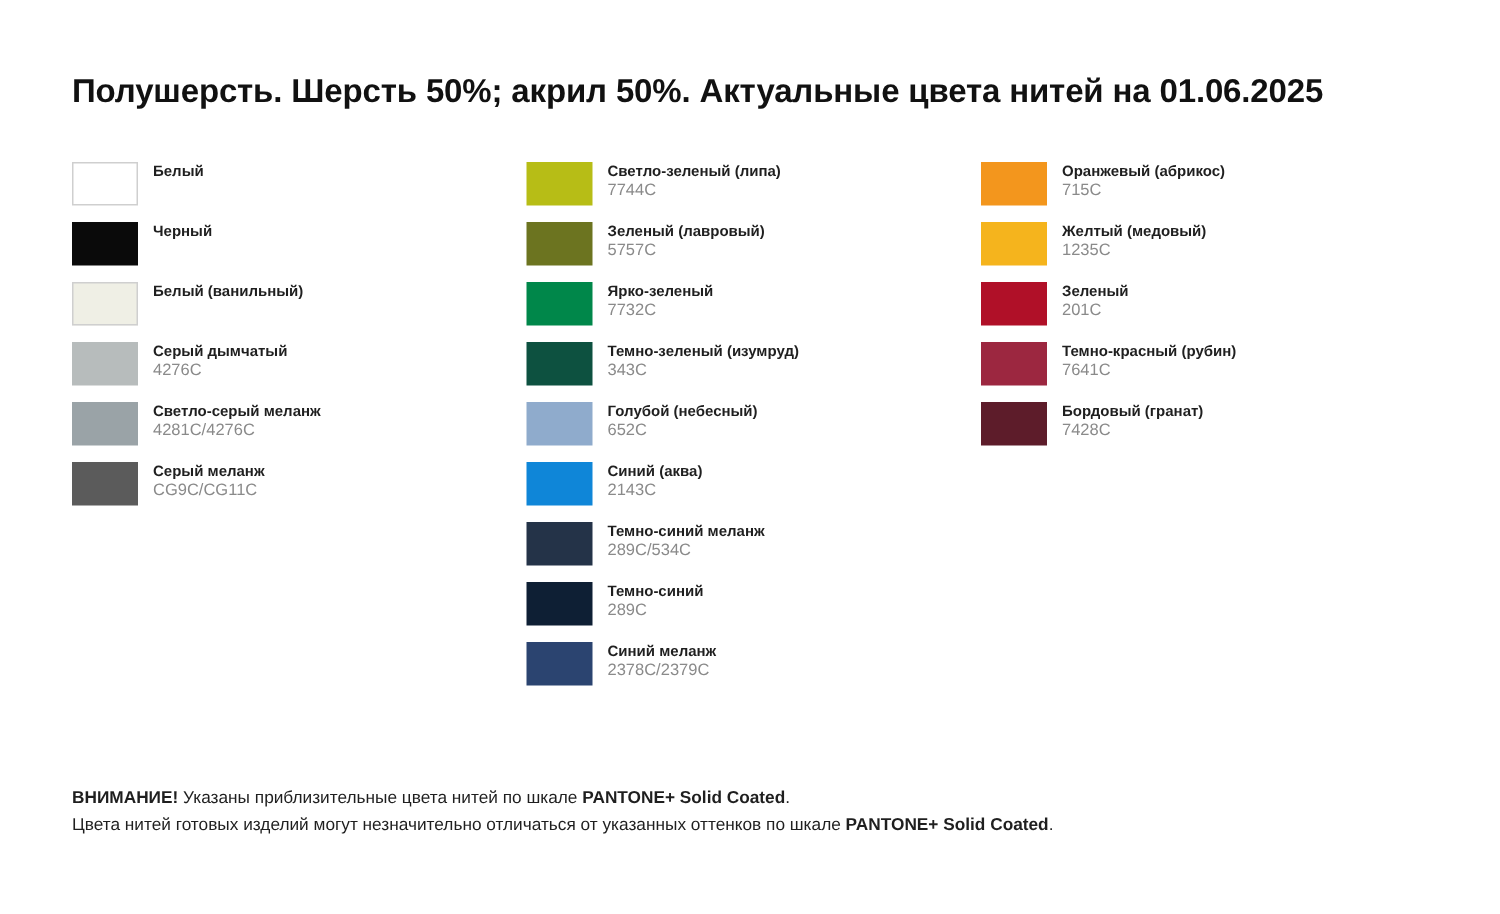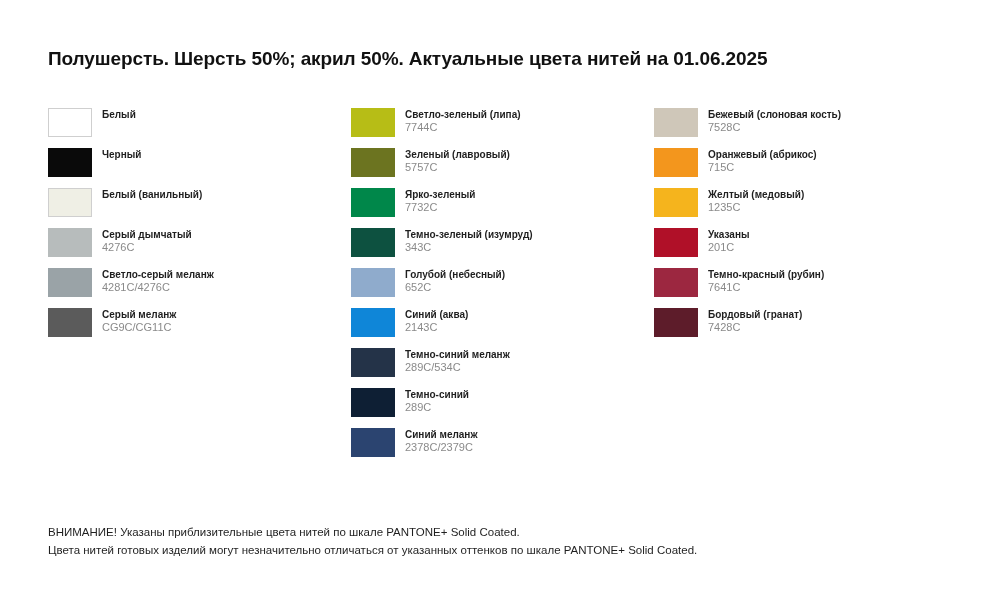--- a/index.html
+++ b/index.html
@@ -17,21 +17,21 @@
   .page {
     position: relative;
     width: 1000px;
     height: 609px;
     box-sizing: border-box;
   }
   .title {
     position: absolute;
     left: 48px;
     top: 48px;
-    font-size: 19px;
+    font-size: 22px;
     font-weight: bold;
     letter-spacing: -0.1px;
     color: #111111;
     white-space: nowrap;
   }
   .columns {
     position: absolute;
     left: 48px;
     top: 108px;
     width: 910px;
@@ -81,21 +81,21 @@
   .footer {
     position: absolute;
     left: 48px;
     top: 524px;
     width: 920px;
     font-size: 11.5px;
     line-height: 1.55;
     color: #1f1f1f;
   }
   .footer .strong {
-    font-weight: normal;
+    font-weight: bold;
   }
   .footer-line {
     white-space: nowrap;
   }
 </style>
 </head>
 <body>
 
 <div class="page">
 
@@ -209,44 +209,37 @@
         <div class="chip" style="background:#2b4470"></div>
         <div class="labels">
           <div class="cname bold">Синий меланж</div>
           <div class="ccode">2378C/2379C</div>
         </div>
       </div>
     </div>
 
     <div class="column">
       <div class="swatch-row">
-        <div class="chip" style="background:#cfc7b9"></div>
-        <div class="labels">
-          <div class="cname bold">Бежевый (слоновая кость)</div>
-          <div class="ccode">7528C</div>
-        </div>
-      </div>
-      <div class="swatch-row">
         <div class="chip" style="background:#f3961d"></div>
         <div class="labels">
           <div class="cname bold">Оранжевый (абрикос)</div>
           <div class="ccode">715C</div>
         </div>
       </div>
       <div class="swatch-row">
         <div class="chip" style="background:#f5b41d"></div>
         <div class="labels">
           <div class="cname bold">Желтый (медовый)</div>
           <div class="ccode">1235C</div>
         </div>
       </div>
       <div class="swatch-row">
         <div class="chip" style="background:#b01028"></div>
         <div class="labels">
-          <div class="cname bold">Указаны</div>
+          <div class="cname bold">Зеленый</div>
           <div class="ccode">201C</div>
         </div>
       </div>
       <div class="swatch-row">
         <div class="chip" style="background:#9c2740"></div>
         <div class="labels">
           <div class="cname bold">Темно-красный (рубин)</div>
           <div class="ccode">7641C</div>
         </div>
       </div>

